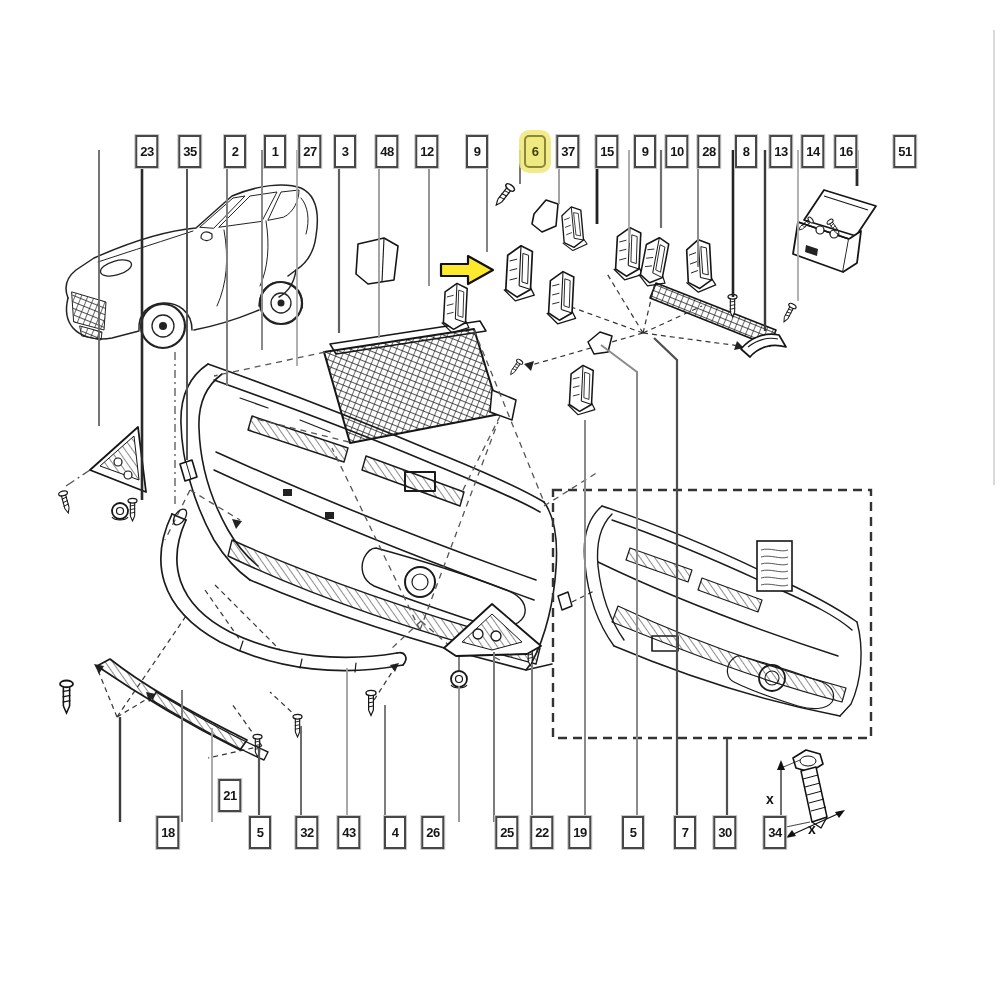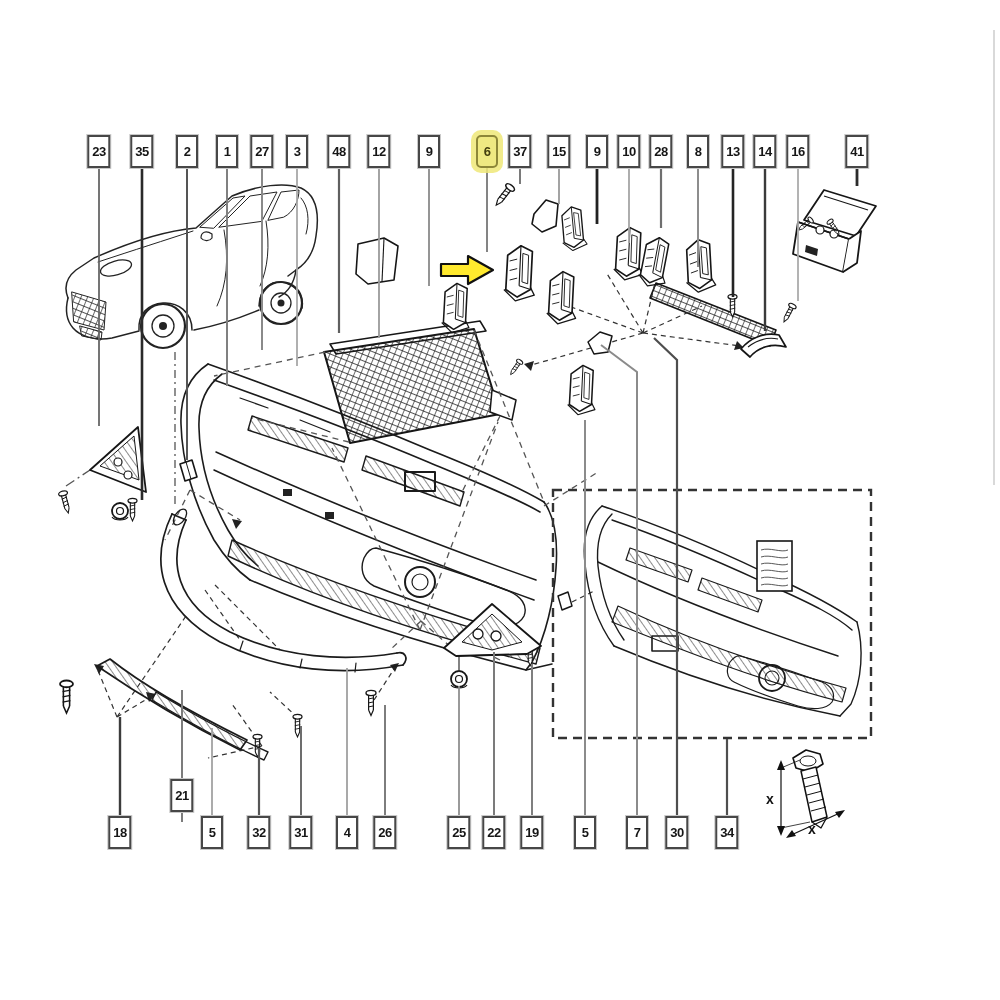--- a/index.html
+++ b/index.html
@@ -2,21 +2,21 @@
 <html><head>
 <meta charset="utf-8">
 <style>
   html,body{margin:0;padding:0;background:#fff;}
   #stage{position:relative;width:1000px;height:1000px;background:#fff;overflow:hidden;
          font-family:"Liberation Sans",sans-serif;}
   #art{position:absolute;left:0;top:0;}
   .callout{position:absolute;transform:translateX(-50%);min-width:22px;height:33px;
            padding:11px 3px;box-sizing:border-box;display:flex;align-items:center;justify-content:center;
            background:#fff;border:2px solid #474747;box-shadow:0 0 0 1px #c9c9c9;
-           font:700 13px/1 "Liberation Sans",sans-serif;color:#161616;letter-spacing:-.5px;z-index:5;}
+           font:700 13px/1 "Liberation Sans",sans-serif;color:#161616;letter-spacing:-.5px;z-index:5;margin-left:48px;}
   .callout.hl{background:#efe982;border-color:#8d8738;color:#45400f;border-radius:5px;
               box-shadow:0 0 0 5px rgba(238,231,120,.85);}
 </style>
 </head>
 <body>
 
 <div id="stage">
 
 <svg id="art" width="1000" height="1000" viewBox="0 0 1000 1000">
 <defs>
@@ -303,27 +303,27 @@
 <div class="callout hl" style="left:487px;top:135px">6</div>
 <div class="callout" style="left:520px;top:135px">37</div>
 <div class="callout" style="left:559px;top:135px">15</div>
 <div class="callout" style="left:597px;top:135px">9</div>
 <div class="callout" style="left:629px;top:135px">10</div>
 <div class="callout" style="left:661px;top:135px">28</div>
 <div class="callout" style="left:698px;top:135px">8</div>
 <div class="callout" style="left:733px;top:135px">13</div>
 <div class="callout" style="left:765px;top:135px">14</div>
 <div class="callout" style="left:798px;top:135px">16</div>
-<div class="callout" style="left:857px;top:135px">41</div>
+<div class="callout" style="left:857px;top:135px">51</div>
 
 <div class="callout" style="left:120px;top:816px">18</div>
 <div class="callout" style="left:182px;top:779px">21</div>
 <div class="callout" style="left:212px;top:816px">5</div>
 <div class="callout" style="left:259px;top:816px">32</div>
-<div class="callout" style="left:301px;top:816px">31</div>
+<div class="callout" style="left:301px;top:816px">43</div>
 <div class="callout" style="left:347px;top:816px">4</div>
 <div class="callout" style="left:385px;top:816px">26</div>
 <div class="callout" style="left:459px;top:816px">25</div>
 <div class="callout" style="left:494px;top:816px">22</div>
 <div class="callout" style="left:532px;top:816px">19</div>
 <div class="callout" style="left:585px;top:816px">5</div>
 <div class="callout" style="left:637px;top:816px">7</div>
 <div class="callout" style="left:677px;top:816px">30</div>
 <div class="callout" style="left:727px;top:816px">34</div>
 

